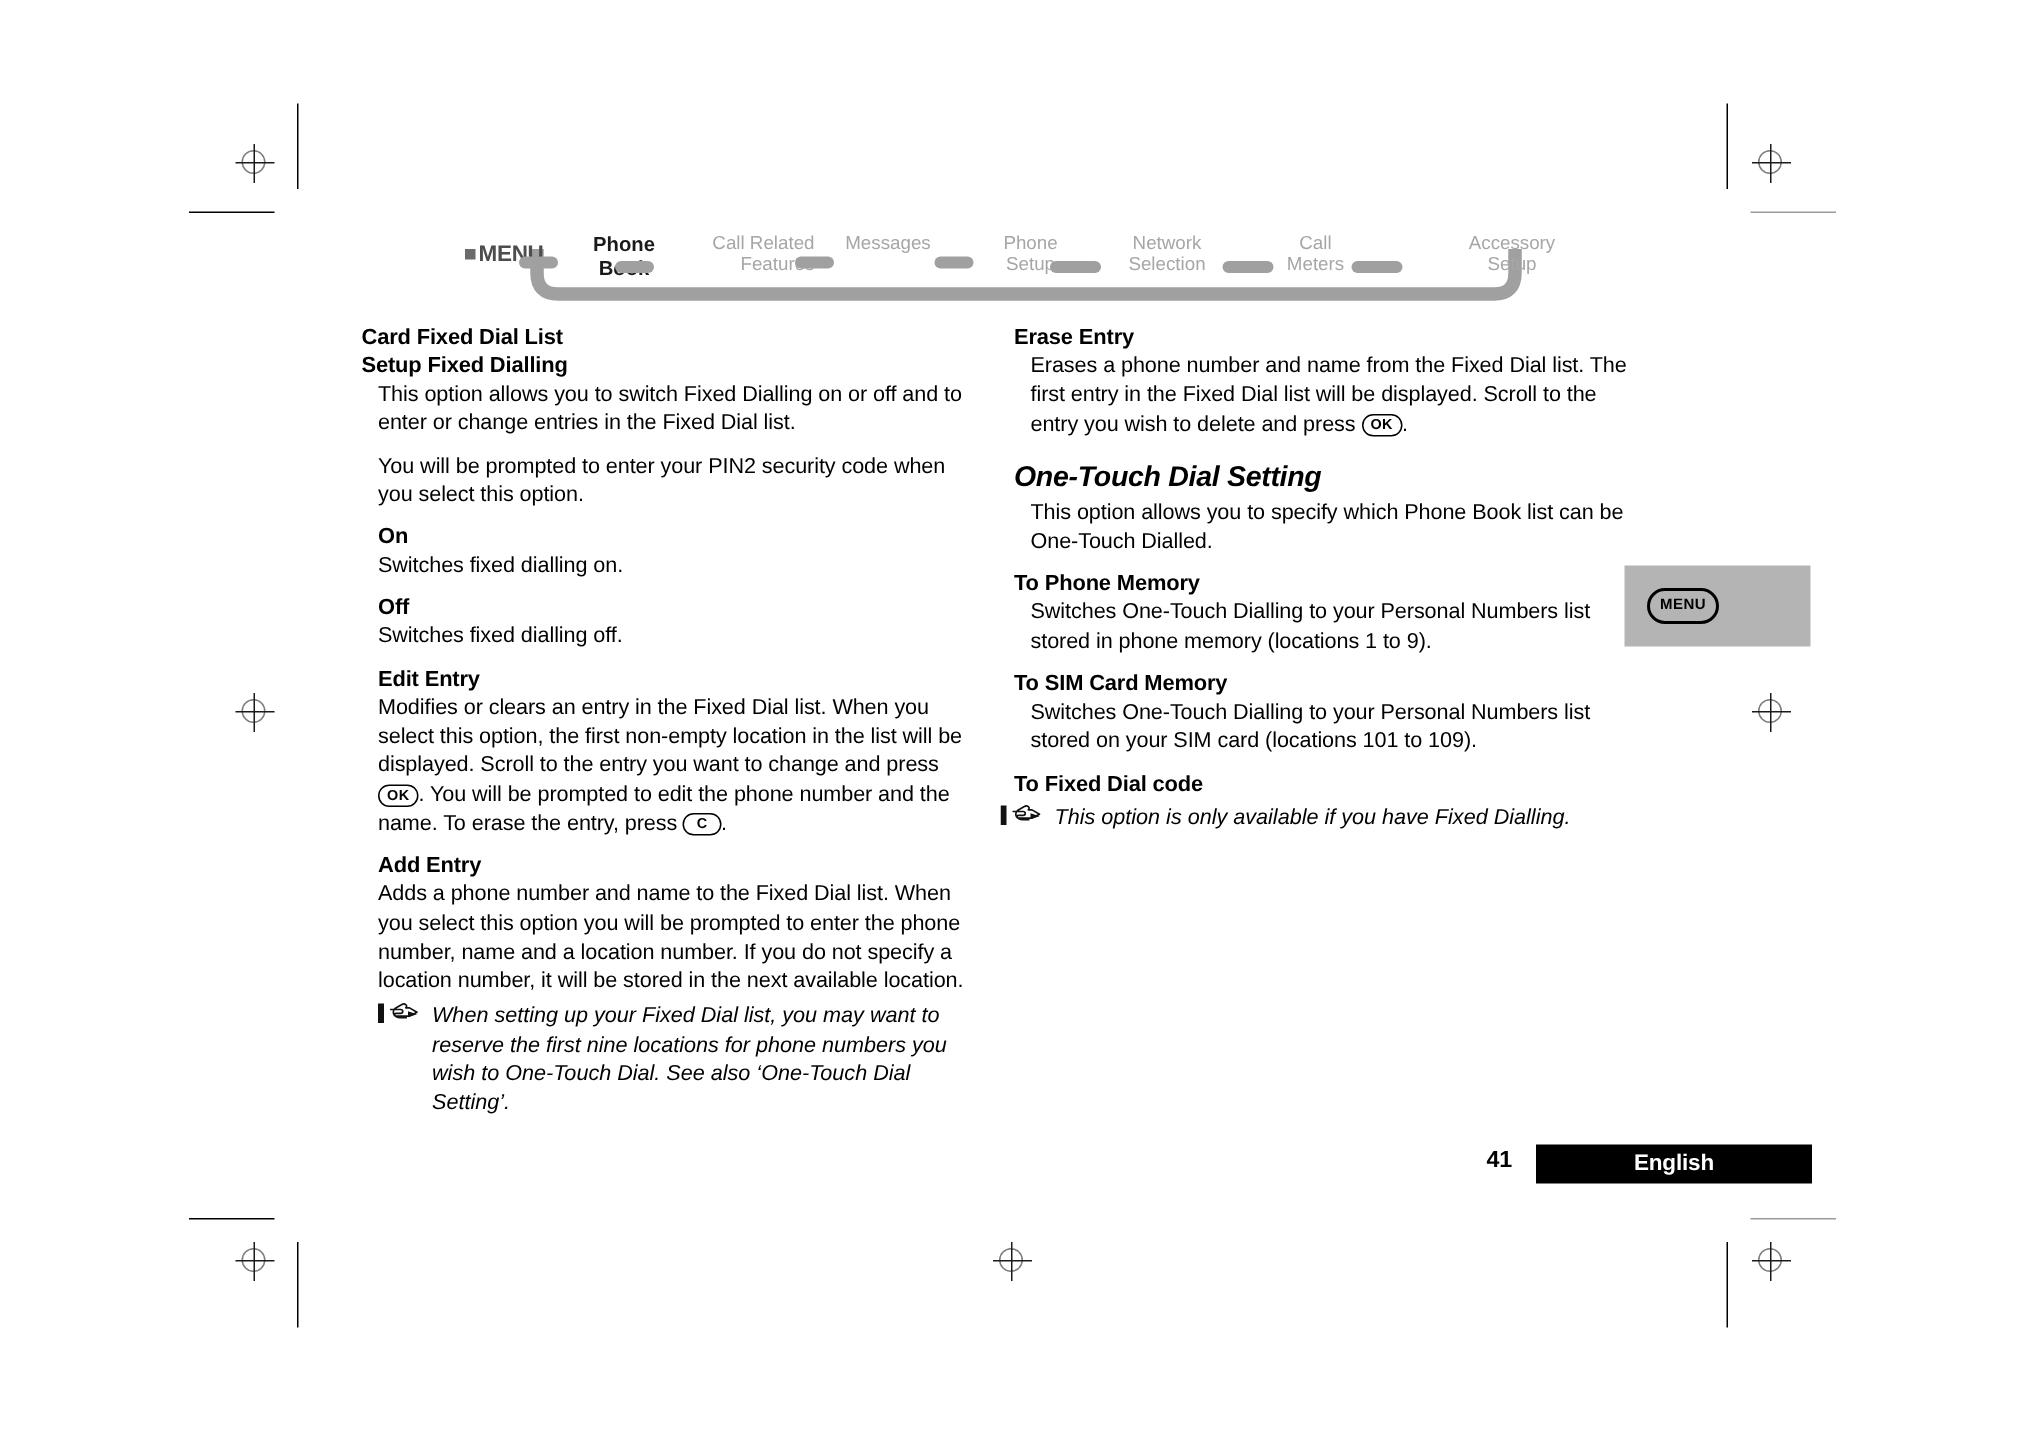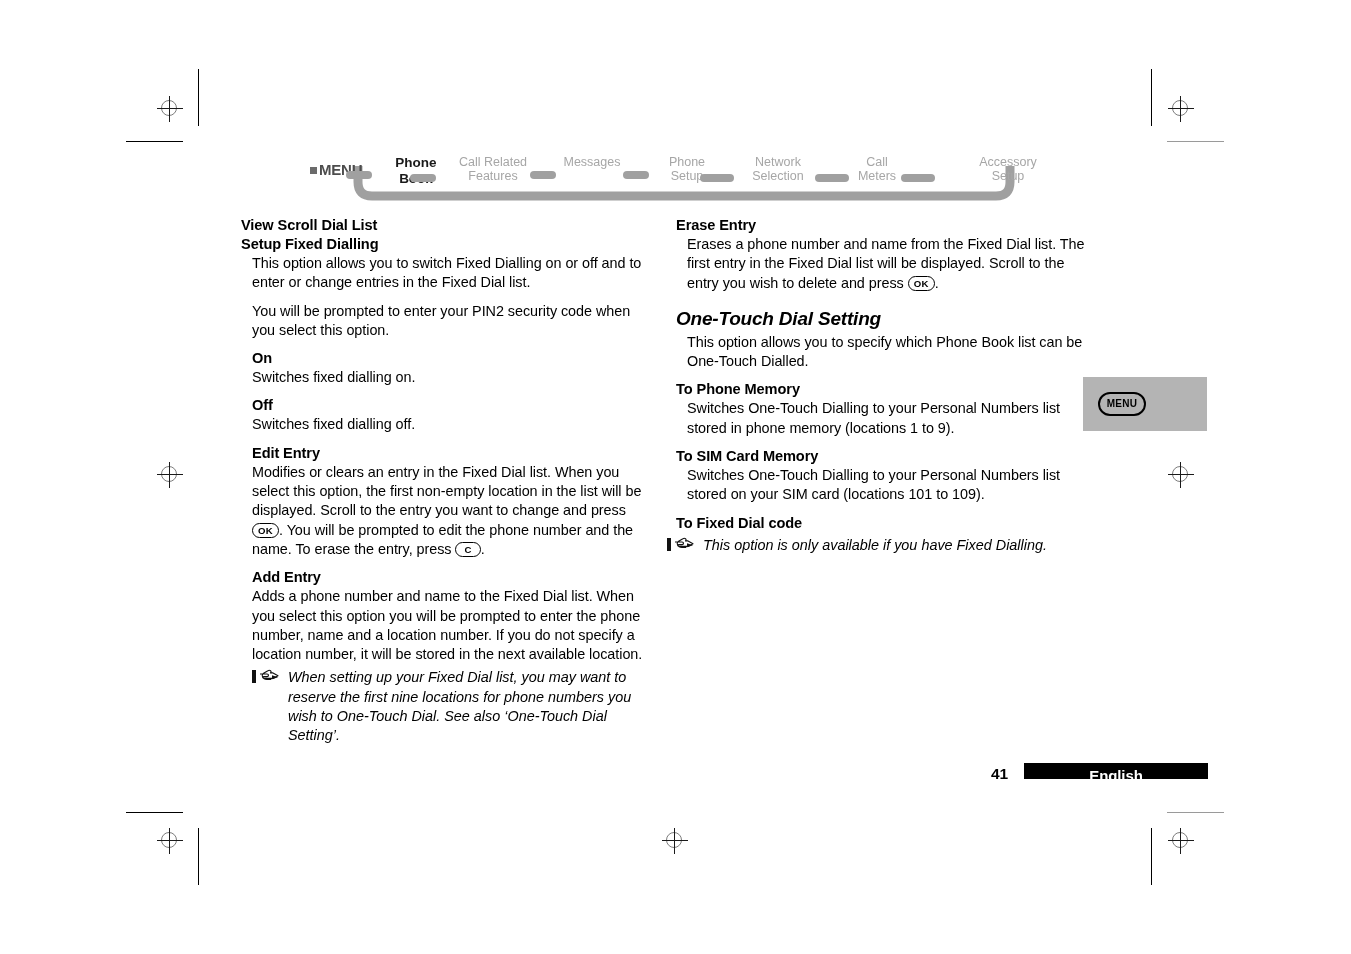--- a/index.html
+++ b/index.html
@@ -210,21 +210,21 @@
     top: 765px;
     font-size: 15.5px;
     font-weight: bold;
     letter-spacing: -0.2px;
   }
   .lang-bar {
     position: absolute;
     left: 1024px;
     top: 763px;
     width: 184px;
-    height: 16px;
+    height: 26px;
     background: #000000;
   }
   .lang-bar span {
     position: absolute;
     left: 0; right: 0;
     top: 4px;
     text-align: center;
     color: #ffffff;
     font-size: 15px;
     font-weight: bold;
@@ -290,21 +290,21 @@
   </div>
 
   <div class="arrow" style="left:50px; width:26px;"></div>
 
   <div class="nav-item active" style="left:84px; width:72px;">
     <span>Phone</span>
     <span class="l2">Book</span>
   </div>
   <div class="arrow" style="left:114px; top:22px; width:26px;"></div>
 
-  <div class="nav-item" style="left:147px; width:100px;">
+  <div class="nav-item" style="left:147px; width:100px;text-align:right;">
     <span>Call Related</span>
     <span class="l2">Features</span>
   </div>
   <div class="arrow" style="left:234px; width:26px;"></div>
 
   <div class="nav-item" style="left:260px; width:72px;">
     <span>Messages</span>
     <span class="l2"></span>
   </div>
   <div class="arrow" style="left:327px; width:26px;"></div>
@@ -328,21 +328,21 @@
   <div class="arrow" style="left:605px; top:22px; width:34px;"></div>
 
   <div class="nav-item" style="left:670px; width:84px;">
     <span>Accessory</span>
     <span class="l2">Setup</span>
   </div>
 </div>
 
 <div class="col col-left">
 
-  <h3 class="sec">View Scroll Dial List</h3>
+  <h3 class="sec">Card Fixed Dial List</h3>
 
   <h3 class="sec">Setup Fixed Dialling</h3>
   <p class="body">This option allows you to switch Fixed Dialling on or off and to enter or change entries in the Fixed Dial list.</p>
   <p class="body">You will be prompted to enter your PIN2 security code when you select this option.</p>
 
   <h3 class="sec indent">On</h3>
   <p class="body">Switches fixed dialling on.</p>
 
   <h3 class="sec indent">Off</h3>
   <p class="body">Switches fixed dialling off.</p>

